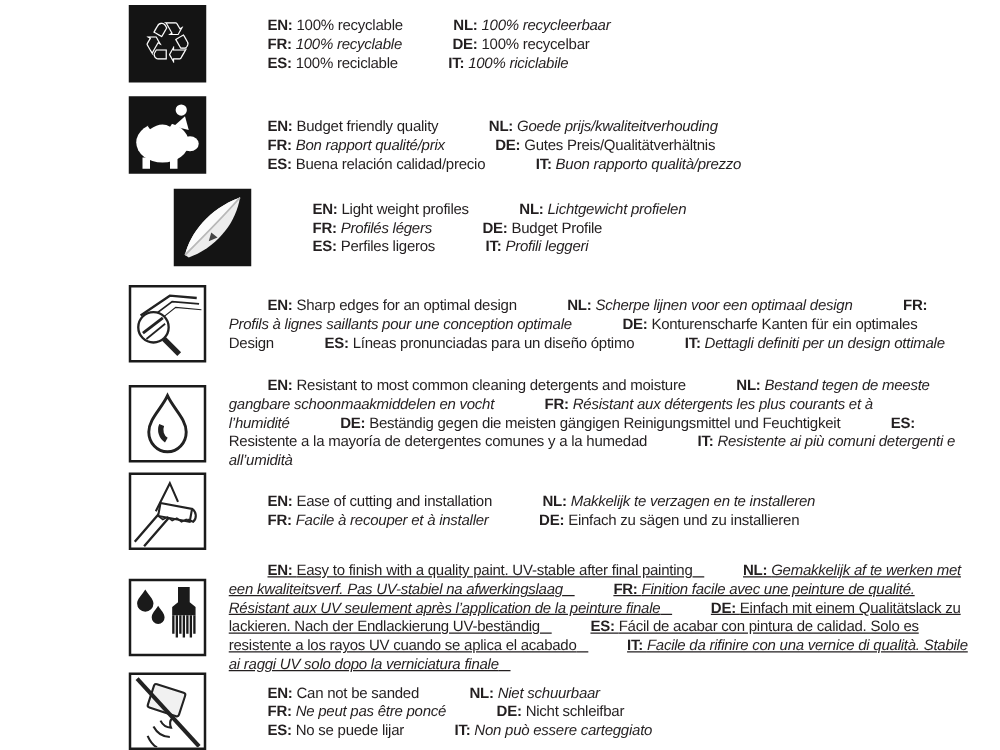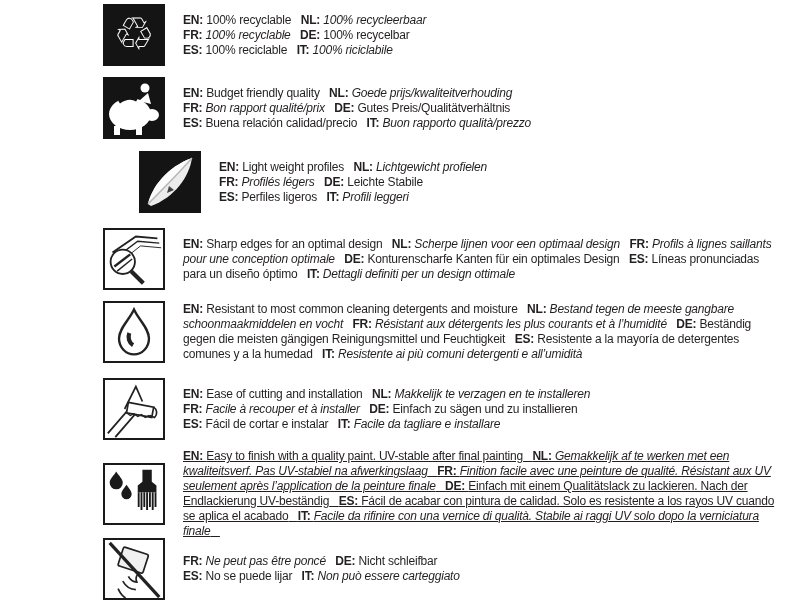--- a/index.html
+++ b/index.html
@@ -7,21 +7,21 @@
     width:800px;height:600px;overflow:hidden;background:#ffffff;
     font-family:"Liberation Sans",sans-serif;color:#231f20;position:relative;
   }
   #sheet{position:absolute;left:0;top:0;width:800px;height:600px;}
   .feature-row{
     position:absolute;left:103px;width:680px;
     display:flex;align-items:center;
   }
   
   .feature-row:nth-child(1){top:4px;}
-  .feature-row:nth-child(2){top:77px;}
+  .feature-row:nth-child(2){top:77px;align-items:flex-end;}
   .feature-row:nth-child(3){top:151px;padding-left:36px;}
   .feature-row:nth-child(4){top:228px;}
   .feature-row:nth-child(5){top:301px;}
   .feature-row:nth-child(6){top:378px;align-items:center;}
   .feature-row:nth-child(7){top:449px;text-decoration:underline;}
   .feature-row:nth-child(8){top:538px;}
   .icon-box{
     flex:0 0 62px;width:62px;height:62px;box-sizing:border-box;
     position:relative;overflow:hidden;
   }
@@ -31,21 +31,21 @@
   .glyph{
     display:block;width:100%;height:62px;line-height:60px;text-align:center;
     font-family:"DejaVu Sans",sans-serif;font-size:46px;color:#ffffff;
   }
   .feature-text{
     margin-left:18px;width:592px;
     font-size:12px;line-height:15px;letter-spacing:-0.2px;
   }
   .pair-line{display:block;}
   .entry{white-space:normal;}
-  .entry .lang-label{font-weight:bold;}
+  .entry .lang-label{font-weight:bold;margin-left:31px;}
   .entry .lang-text.italic{font-style:italic;}
   .entry::after{content:"\00a0\00a0\00a0";}
 </style>
 </head>
 <body>
 
 <main id="sheet">
     <div class="feature-row">
       <div class="icon-box solid">
         <span class="glyph">♲</span>
@@ -78,21 +78,21 @@
       <div class="icon-box solid">
         <svg viewBox="0 0 62 62">
           <path d="M9 53 C13 36 28 16 53 7 C50 26 36 46 12 55 Z" fill="#ececec"></path>
           <path d="M9 53 C13 36 28 16 53 7 C43 19 29 32 19 42 Z" fill="#fbfbfb"></path>
           <path d="M9 53 C21 41 39 23 53 7" stroke="#b8b8b8" stroke-width="1.5" fill="none"></path>
           <path d="M30 35 l5 4 -7 3 z" fill="#444"></path>
         </svg>
       </div>
       <div class="feature-text">
         <span class="pair-line"><span class="entry"><b class="lang-label">EN: </b><span class="lang-text">Light weight profiles</span></span><span class="entry"><b class="lang-label">NL: </b><span class="lang-text italic">Lichtgewicht profielen</span></span></span>
-        <span class="pair-line"><span class="entry"><b class="lang-label">FR: </b><span class="lang-text italic">Profilés légers</span></span><span class="entry"><b class="lang-label">DE: </b><span class="lang-text">Leichte Stabile</span></span></span>
+        <span class="pair-line"><span class="entry"><b class="lang-label">FR: </b><span class="lang-text italic">Profilés légers</span></span><span class="entry"><b class="lang-label">DE: </b><span class="lang-text">Budget Profile</span></span></span>
         <span class="pair-line"><span class="entry"><b class="lang-label">ES: </b><span class="lang-text">Perfiles ligeros</span></span><span class="entry"><b class="lang-label">IT: </b><span class="lang-text italic">Profili leggeri</span></span></span>
       </div>
     </div>
     <div class="feature-row">
       <div class="icon-box outline">
         <svg viewBox="0 0 62 62">
           <path d="M8 24 L33 7 L56 9" fill="none" stroke="#222" stroke-width="2"></path>
           <path d="M11 30 L35 12 L58 14" fill="none" stroke="#222" stroke-width="1.5"></path>
           <path d="M14 36 L38 17 L60 19" fill="none" stroke="#222" stroke-width="1"></path>
           <circle cx="19" cy="34" r="13" fill="#fff" stroke="#222" stroke-width="2"></circle>
@@ -118,21 +118,20 @@
           <path d="M3 57 L29 27 M11 61 L37 31" fill="none" stroke="#222" stroke-width="2"></path>
           <path d="M21 31 L33 7 L40 23" fill="none" stroke="#222" stroke-width="1.8"></path>
           <path d="M25 24 L52 29 L50 40 L23 35 Z" fill="#fff" stroke="#222" stroke-width="1.8"></path>
           <path d="M23 35 l4 3 4 -2 4 3 4 -2 4 3 4 -2 3 2" fill="none" stroke="#222" stroke-width="1.4"></path>
           <path d="M52 29 a7 7 0 0 1 1 11 l-5 -2" fill="none" stroke="#222" stroke-width="1.8"></path>
         </svg>
       </div>
       <div class="feature-text">
         <span class="pair-line"><span class="entry"><b class="lang-label">EN: </b><span class="lang-text">Ease of cutting and installation</span></span><span class="entry"><b class="lang-label">NL: </b><span class="lang-text italic">Makkelijk te verzagen en te installeren</span></span></span>
         <span class="pair-line"><span class="entry"><b class="lang-label">FR: </b><span class="lang-text italic">Facile à recouper et à installer</span></span><span class="entry"><b class="lang-label">DE: </b><span class="lang-text">Einfach zu sägen und zu installieren</span></span></span>
-        <span class="pair-line"><span class="entry"><b class="lang-label">ES: </b><span class="lang-text">Fácil de cortar e instalar</span></span><span class="entry"><b class="lang-label">IT: </b><span class="lang-text italic">Facile da tagliare e installare</span></span></span>
       </div>
     </div>
     <div class="feature-row">
       <div class="icon-box outline">
         <svg viewBox="0 0 62 62">
           <path d="M12 7 c3 5 7 8 7 12 a7 7 0 0 1 -14 0 c0 -4 4 -7 7 -12 z" fill="#1a1a1a"></path>
           <path d="M23 21 c2.5 4 5.5 6.5 5.5 10 a5.5 5.5 0 0 1 -11 0 c0 -3.5 3 -6 5.5 -10 z" fill="#1a1a1a"></path>
           <path d="M40 5 h10 v13 l5 4 v7 h-20 v-7 l5 -4 z" fill="#1a1a1a"></path>
           <path d="M36 29 v16 M39 29 v19 M42 29 v16 M45 29 v19 M48 29 v16 M51 29 v19 M54 29 v16" stroke="#1a1a1a" stroke-width="2"></path>
         </svg>
@@ -143,17 +142,18 @@
       <div class="icon-box outline">
         <svg viewBox="0 0 62 62">
           <rect x="16" y="11" width="28" height="21" rx="2" fill="#f1f1f1" stroke="#222" stroke-width="1.8" transform="rotate(18 30 22)"></rect>
           <path d="M25 39 q3 6 9 6 q-2 -5 1 -8" fill="none" stroke="#222" stroke-width="1.8"></path>
           <path d="M19 44 q5 9 14 9" fill="none" stroke="#222" stroke-width="1.8"></path>
           <path d="M14 52 q3 7 8 10" fill="none" stroke="#222" stroke-width="1.8"></path>
           <line x1="5" y1="3" x2="58" y2="61" stroke="#222" stroke-width="3.5"></line>
         </svg>
       </div>
       <div class="feature-text">
+        <span class="pair-line"><span class="entry"><b class="lang-label">EN: </b><span class="lang-text">Can not be sanded</span></span><span class="entry"><b class="lang-label">NL: </b><span class="lang-text italic">Niet schuurbaar</span></span></span>
         <span class="pair-line"><span class="entry"><b class="lang-label">FR: </b><span class="lang-text italic">Ne peut pas être poncé</span></span><span class="entry"><b class="lang-label">DE: </b><span class="lang-text">Nicht schleifbar</span></span></span>
         <span class="pair-line"><span class="entry"><b class="lang-label">ES: </b><span class="lang-text">No se puede lijar</span></span><span class="entry"><b class="lang-label">IT: </b><span class="lang-text italic">Non può essere carteggiato</span></span></span>
       </div>
     </div>
   </main>
 
 </body></html>

